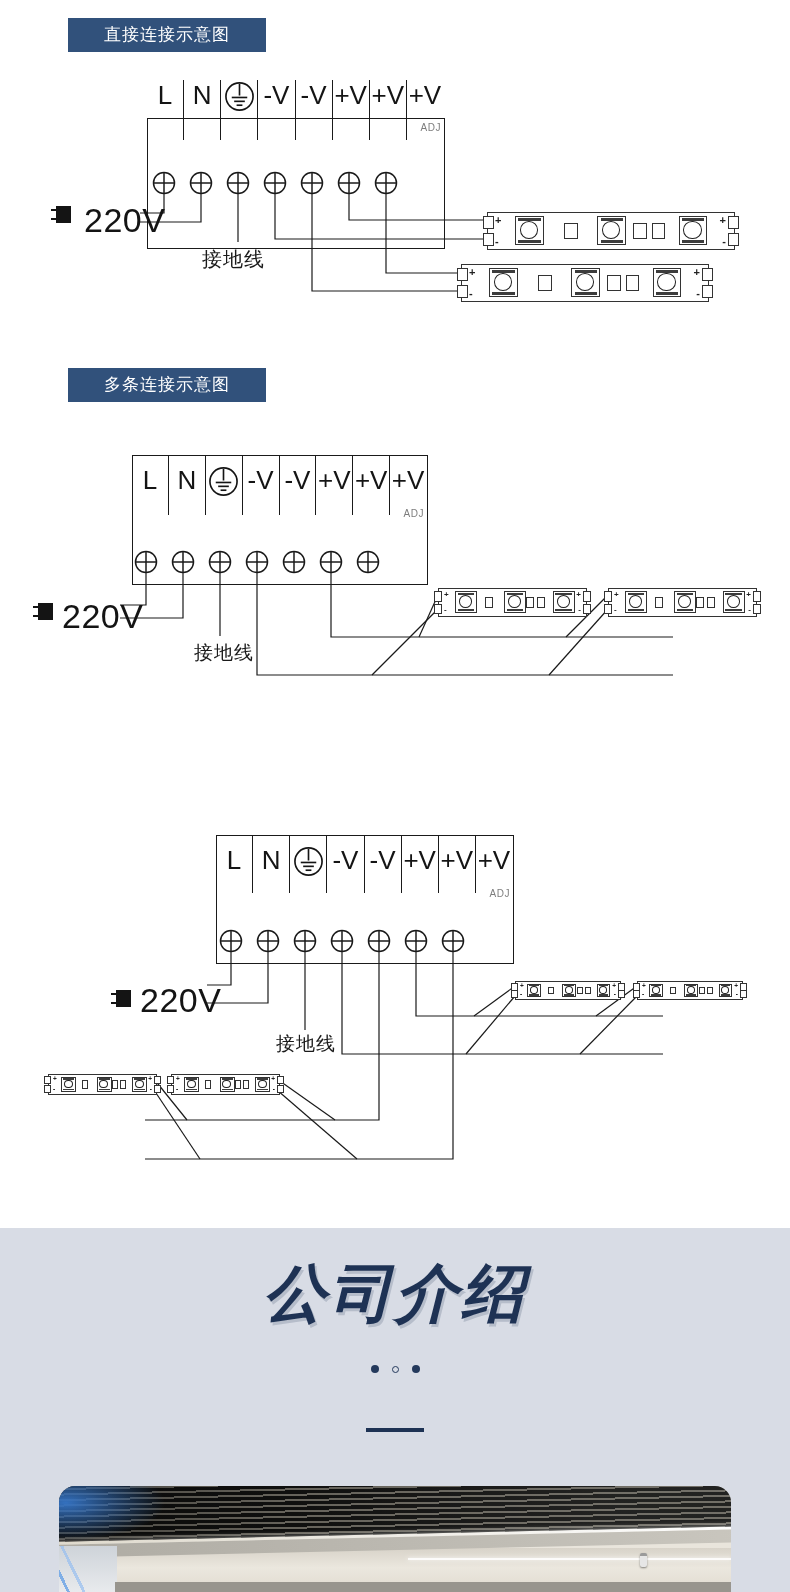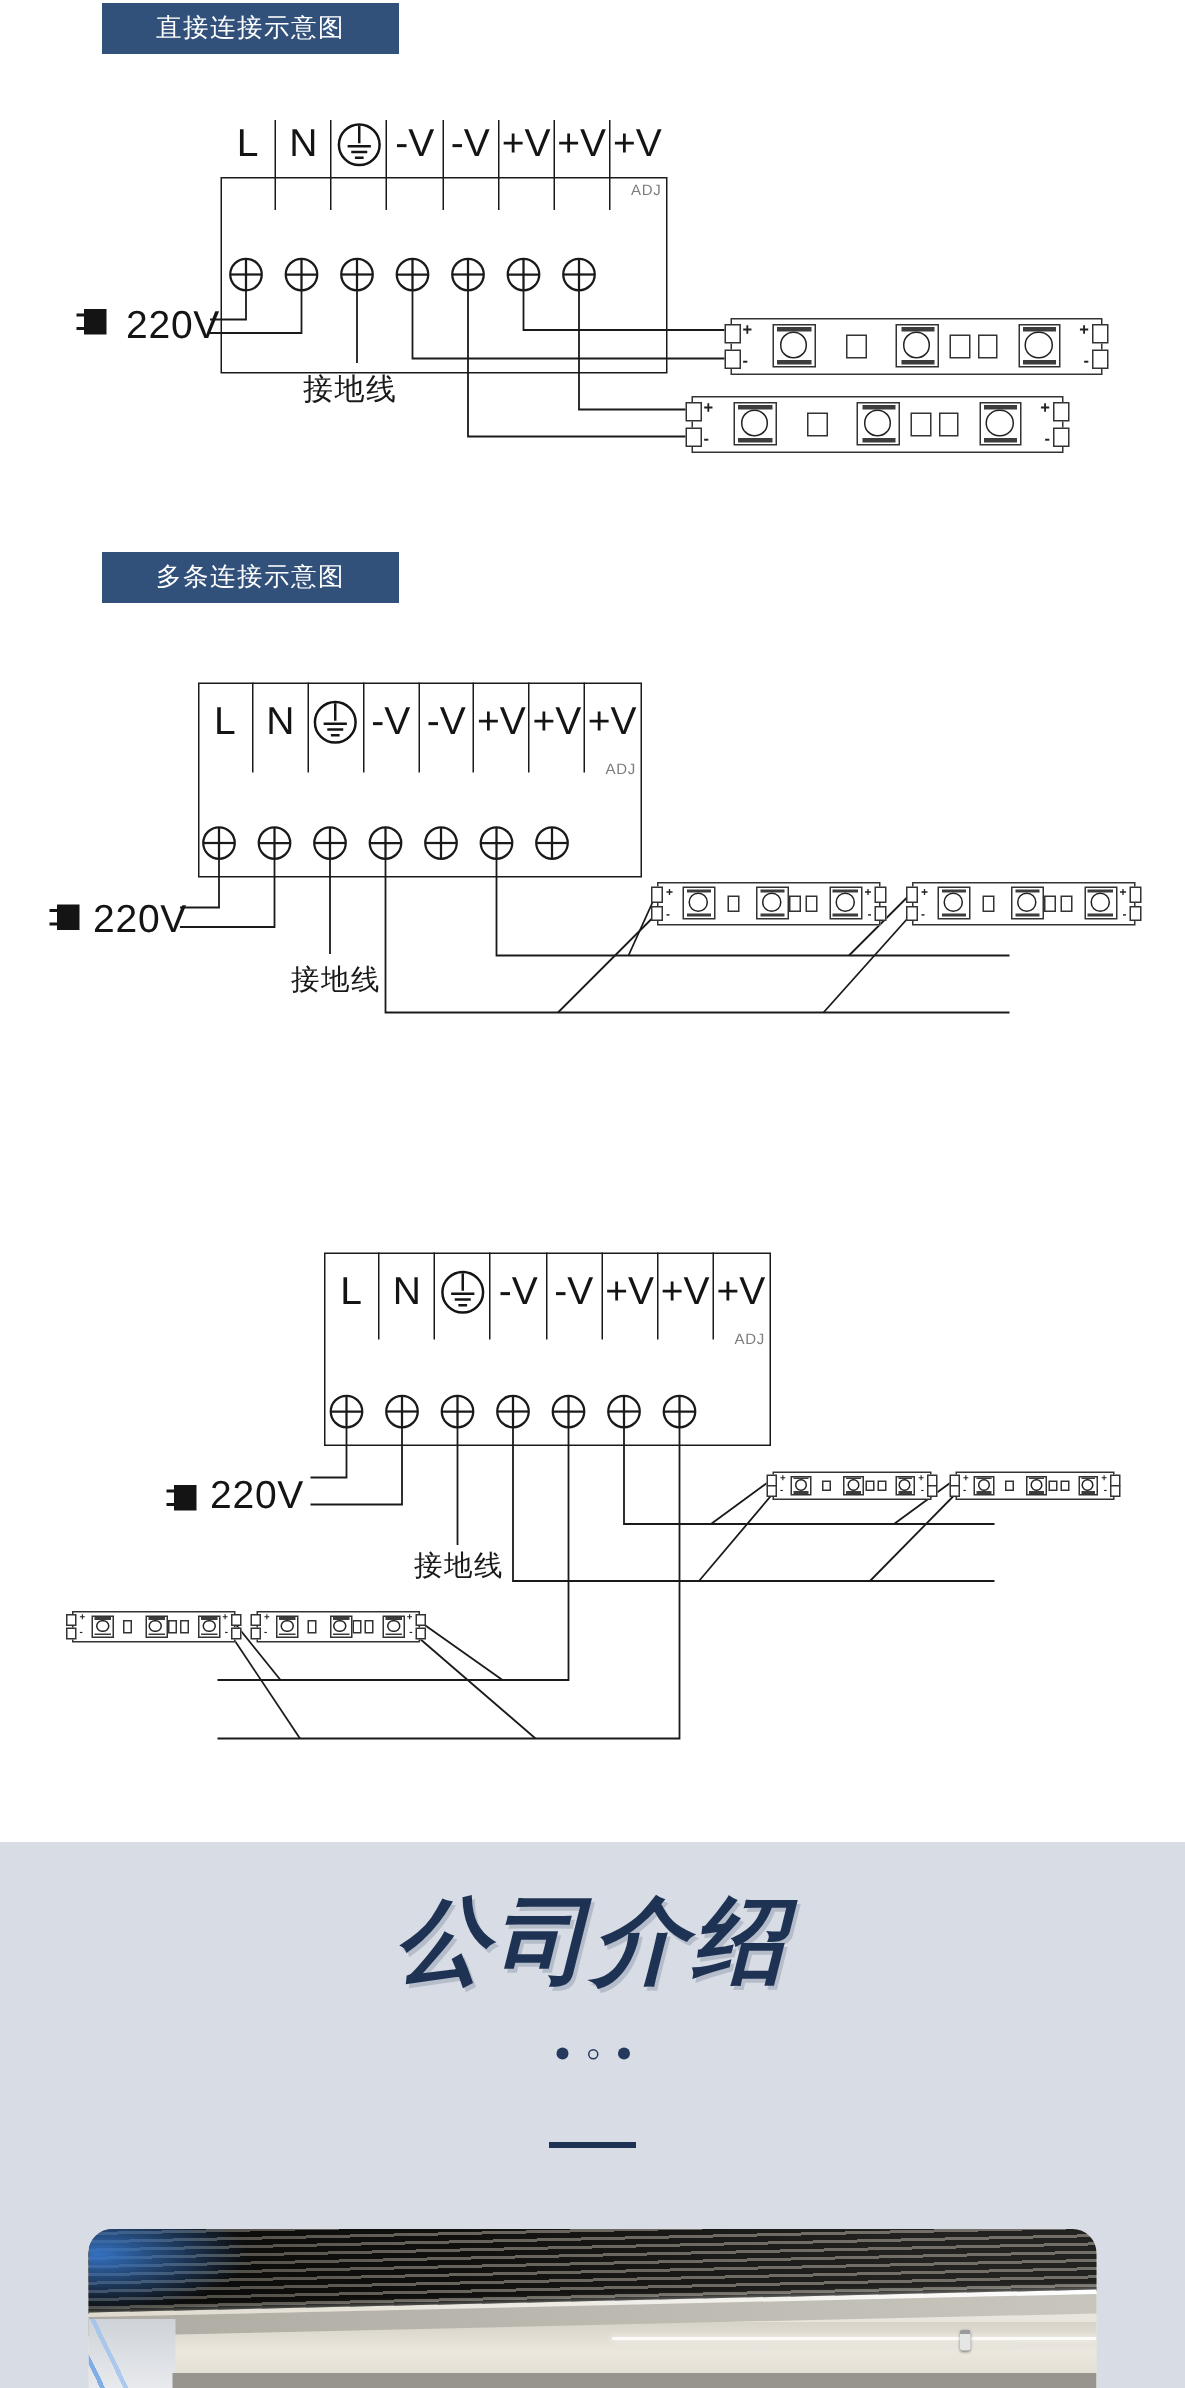--- a/index.html
+++ b/index.html
@@ -14,21 +14,21 @@
   .trow{position:absolute;display:flex;z-index:2;}
   .tcell{flex:1 1 0;position:relative;display:flex;justify-content:center;align-items:flex-start;
          font-size:26px;font-weight:500;color:#141414;line-height:30px;}
   .tcell + .tcell{border-left:1.4px solid #1a1a1a;}
   .trow.padded .tcell{padding-top:10px;}
   .adj{position:absolute;right:2px;top:33px;font-style:normal;font-size:10px;letter-spacing:.5px;color:#7d7d7d;}
   .trow.padded .adj{top:44px;}
   .tbox{position:absolute;border:1.4px solid #1a1a1a;z-index:0;background:transparent;}
   .gnd-icon{margin-top:1px;}
   
-  .vlabel{position:absolute;font-size:26px;color:#141414;z-index:2;letter-spacing:.5px;}
+  .vlabel{position:absolute;font-size:34px;color:#141414;z-index:2;letter-spacing:.5px;}
   .plug{position:absolute;width:15px;height:17px;background:#141414;z-index:2;}
   .plug::before,.plug::after{content:"";position:absolute;left:-5px;width:5px;height:2.4px;background:#141414;}
   .plug::before{top:3px;} .plug::after{bottom:3px;}
   .glabel{position:absolute;font-size:20px;color:#1a1a1a;z-index:2;letter-spacing:1px;}
   .glabel.sm{font-size:19px;}
   
   .strip{position:absolute;background:#fff;border:1.3px solid #333;z-index:3;}
   .pad{position:absolute;width:9px;height:32%;background:#fff;border:1.2px solid #333;}
   .p-lt{left:-5px;top:7%;} .p-lb{left:-5px;bottom:7%;} .p-rt{right:-5px;top:7%;} .p-rb{right:-5px;bottom:7%;}
   .sgn{position:absolute;font-weight:700;font-size:11px;line-height:1;color:#222;z-index:2;}
@@ -145,21 +145,21 @@
       <polyline points="515,996 466,1054"></polyline>
       <polyline points="637,986 596,1016"></polyline>
       <polyline points="637,996 580,1054"></polyline>
       <polyline points="154,1079 187,1120"></polyline>
       <polyline points="154,1090 200,1159"></polyline>
       <polyline points="277,1079 335,1120"></polyline>
       <polyline points="277,1090 357,1159"></polyline>
     </g>
   </svg>
 
-  <div class="badge" style="top:2px">直接连接示意图</div>
+  <div class="badge" style="top:18px">直接连接示意图</div>
 
   <div class="tbox" style="left:147px;top:118px;width:296px;height:129px"></div>
   <div class="trow" style="left:147px;top:80px;width:296px;height:60px">
     <div class="tcell">
         <span>L</span>
       </div>
     <div class="tcell">
         <span>N</span>
       </div>
     <div class="tcell">

